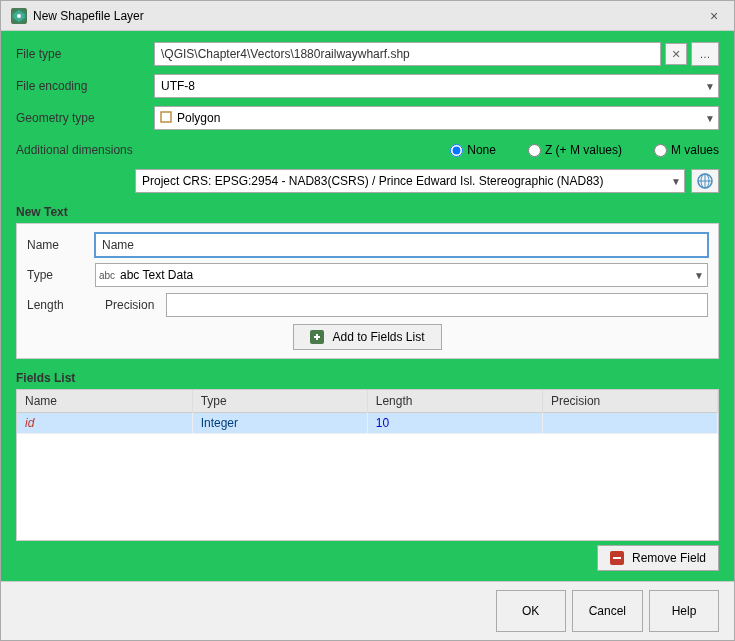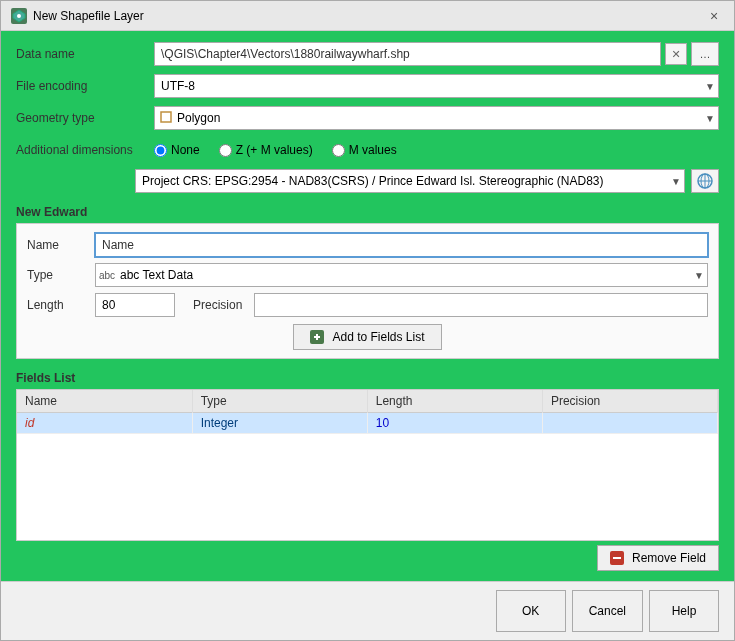--- a/index.html
+++ b/index.html
@@ -144,22 +144,23 @@
     .combo-arrow {
       position: absolute;
       right: 4px;
       pointer-events: none;
       font-size: 10px;
       color: #555;
     }
     .radio-group {
       display: flex;
       align-items: center;
-      gap: 19px;
-      flex: 1;
+      gap: 32px;
+      flex: 1;
+      justify-content: flex-end;
     }
     .radio-item {
       display: flex;
       align-items: center;
       gap: 4px;
       cursor: pointer;
     }
     .radio-item input[type="radio"] {
       cursor: pointer;
     }
@@ -311,21 +312,21 @@
         </svg>
       </div>
       <span class="title-text">New Shapefile Layer</span>
     </div>
     <button class="close-btn">×</button>
   </div>
 
   <div class="dialog-body">
 
     <div class="form-row">
-      <span class="form-label">Data name</span>
+      <span class="form-label">File type</span>
       <div class="form-control-wrap">
         <input class="input-text" type="text" style="flex: 1 1 0%; color: rgb(51, 51, 51);" value="\QGIS\Chapter4\Vectors\1880railwaywharf.shp">
         <button class="clear-btn">✕</button>
         <button class="browse-btn">…</button>
       </div>
     </div>
 
     <div class="form-row">
       <span class="form-label">File encoding</span>
       <div class="combo-wrap">
@@ -380,42 +381,41 @@
         <svg width="18" height="18" viewBox="0 0 18 18">
           <circle cx="9" cy="9" r="7" fill="none" stroke="#4a8fbf" stroke-width="1.5"></circle>
           <ellipse cx="9" cy="9" rx="4" ry="7" fill="none" stroke="#4a8fbf" stroke-width="1"></ellipse>
           <line x1="2" y1="9" x2="16" y2="9" stroke="#4a8fbf" stroke-width="1"></line>
           <line x1="9" y1="2" x2="9" y2="16" stroke="#4a8fbf" stroke-width="1"></line>
         </svg>
       </button>
     </div>
 
     <div>
-      <div class="section-title">New Edward</div>
+      <div class="section-title">New Text</div>
       <div class="new-field-inner">
 
         <div class="form-row">
           <span class="form-label" style="width:60px; min-width:60px;">Name</span>
           <input class="input-text name-input-active" type="text" value="Name" style="flex: 1 1 0%;">
         </div>
 
         <div class="form-row" style="margin-top:4px;">
           <span class="form-label" style="width:60px; min-width:60px;">Type</span>
           <div class="combo-wrap">
             <select style="width:100%; padding-left:24px;">
               <option>abc Text Data</option>
             </select>
             <span style="position:absolute; left:4px; pointer-events:none; font-size:10px; color:#555;">abc</span>
             <span class="combo-arrow">▼</span>
           </div>
         </div>
 
         <div class="form-row" style="margin-top:4px;">
           <span class="form-label" style="width:60px; min-width:60px;">Length</span>
-          <input class="lp-input" type="text" value="80" style="width: 80px;">
           <span class="lp-label" style="margin-left:10px;">Precision</span>
           <input class="lp-input" type="text" value="" style="flex: 1 1 0%; margin-left: 4px;">
         </div>
 
         <div class="add-btn">
           <button class="add-fields-btn">
             <span style="display:inline-flex; align-items:center; margin-right:4px;">
               <svg width="14" height="14" viewBox="0 0 14 14">
                 <rect width="14" height="14" rx="2" fill="#4a7a4a"></rect>
                 <line x1="4" y1="7" x2="10" y2="7" stroke="white" stroke-width="2"></line>

